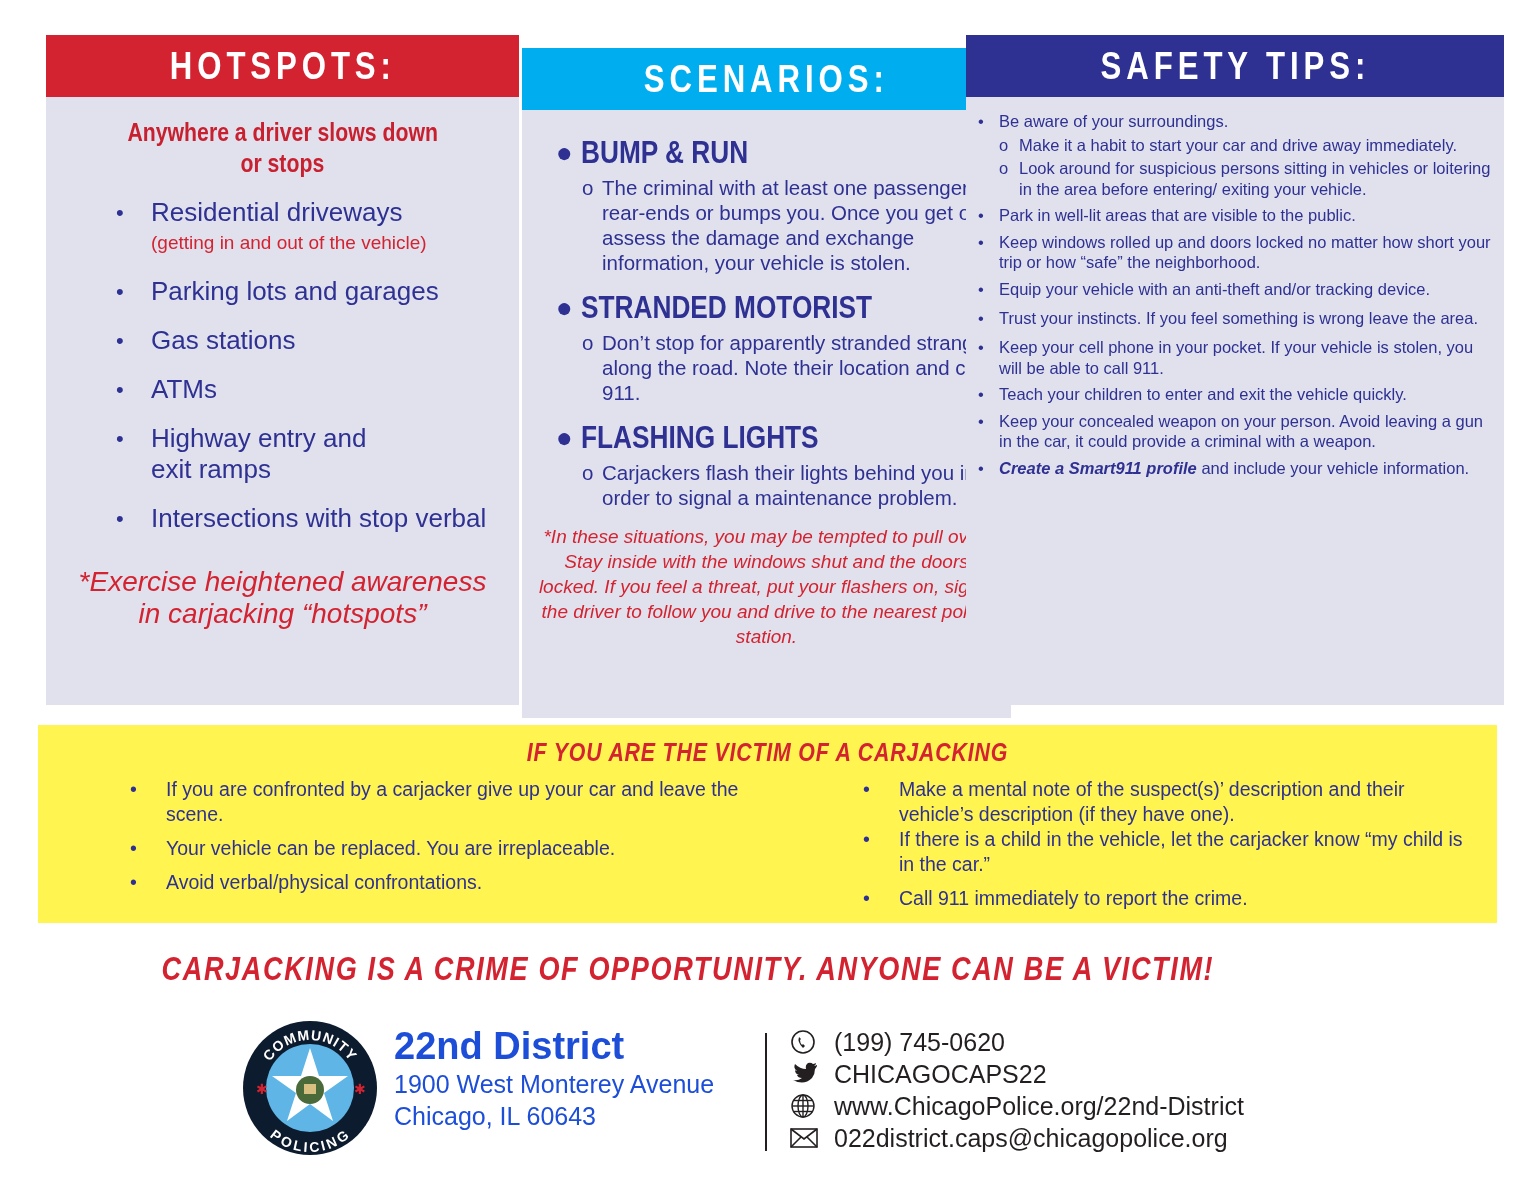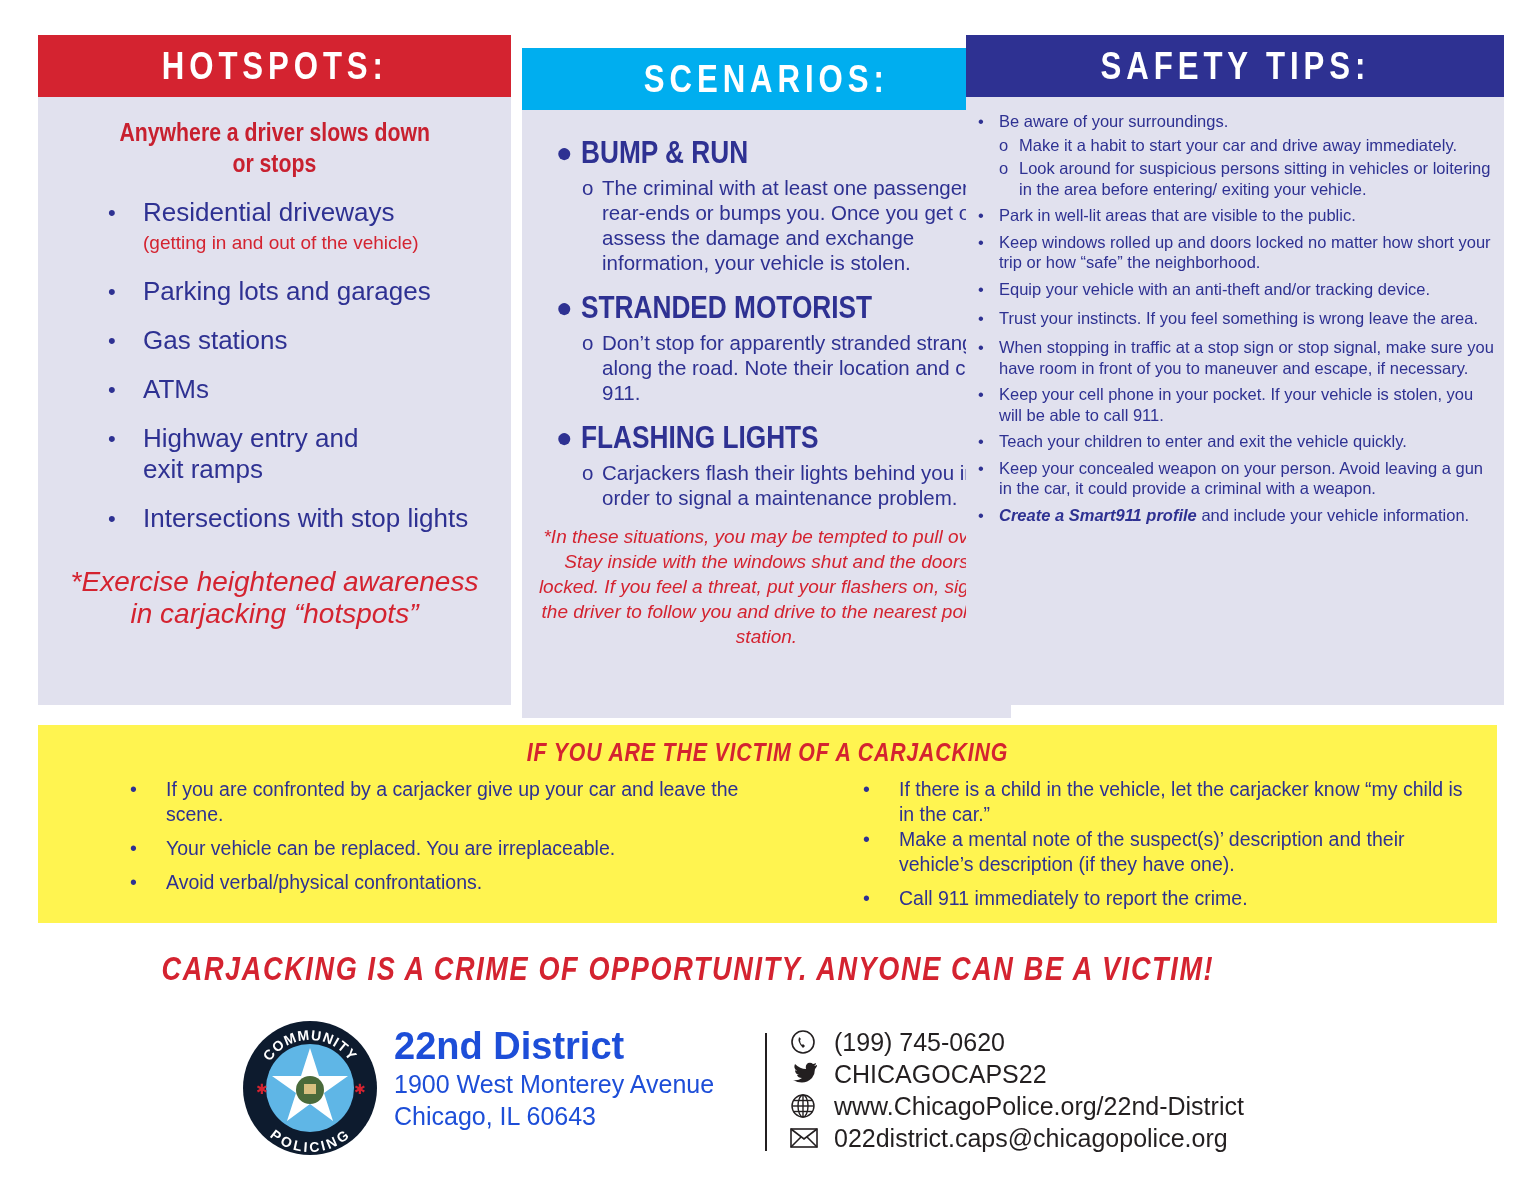--- a/index.html
+++ b/index.html
@@ -1,20 +1,20 @@
 <!DOCTYPE html>
 <html><head>
 <meta charset="utf-8">
 <style>
   * { box-sizing: border-box; margin: 0; padding: 0; }
   html, body { width: 1536px; height: 1187px; background: #ffffff; overflow: hidden; }
   body { font-family: "Liberation Sans", "DejaVu Sans", sans-serif; color: #2e3192; position: relative; }
 
   .col { position: absolute; top: 35px; height: 670px; background: #e1e1ee; }
-  .col-1 { left: 38px; width: 473px; }
+  .col-1 { left: 46px; width: 473px; }
   .col-2 { left: 522px; width: 489px; margin-top: 13px; }
   .col-3 { left: 966px; width: 538px; }
   .col-head { height: 62px; display: flex; align-items: center; justify-content: center;
               color: #fff; font-weight: bold; font-size: 38px; letter-spacing: 6px;
               font-family: "Liberation Sans", sans-serif; transform-origin: center; }
   .col-head span { display: inline-block; transform: scaleX(0.82); }
   .red { background: #d42330; }
   .cyan { background: #00aeef; }
   .navy { background: #2e3192; }
 
@@ -82,21 +82,21 @@
   <div class="hs-sub">
     <span>Anywhere a driver slows down</span><br>
     <span>or stops</span>
   </div>
   <ul class="hs-list">
     <li><span>Residential driveways</span><span class="note">(getting in and out of the vehicle)</span></li>
     <li><span>Parking lots and garages</span></li>
     <li><span>Gas stations</span></li>
     <li><span>ATMs</span></li>
     <li><span>Highway entry and</span><br><span>exit ramps</span></li>
-    <li><span>Intersections with stop lights</span></li>
+    <li><span>Intersections with stop verbal</span></li>
   </ul>
   <div class="hs-foot">
     <span>*Exercise heightened awareness</span><br>
     <span>in carjacking “hotspots”</span>
   </div>
 </section>
 
 <section class="col col-2">
   <div class="col-head cyan">
       <span>SCENARIOS:</span>
@@ -131,38 +131,37 @@
     <li><span>Be aware of your surroundings.</span>
       <ul class="st-sub">
         <li>Make it a habit to start your car and drive away immediately.</li>
         <li>Look around for suspicious persons sitting in vehicles or loitering in the area before entering/ exiting your vehicle.</li>
       </ul>
     </li>
     <li>Park in well-lit areas that are visible to the public.</li>
     <li>Keep windows rolled up and doors locked no matter how short your trip or how “safe” the neighborhood.</li>
     <li>Equip your vehicle with an anti-theft and/or tracking device.</li>
     <li style="line-height:26px;">Trust your instincts. If you feel something is wrong leave the area.</li>
-    <li>When stopping in traffic at a stop sign or stop signal, make sure you have room in front of you to maneuver and escape, if necessary.</li>
     <li>Keep your cell phone in your pocket. If your vehicle is stolen, you will be able to call 911.</li>
     <li>Teach your children to enter and exit the vehicle quickly.</li>
     <li>Keep your concealed weapon on your person. Avoid leaving a gun in the car, it could provide a criminal with a weapon.</li>
     <li><span class="bi">Create a Smart911 profile</span><span> and include your vehicle information.</span></li>
   </ul>
 </section>
 
 <section class="victim">
   <div class="victim-title"><span>IF YOU ARE THE VICTIM OF A CARJACKING</span></div>
   <ul class="v-list v-left">
     <li>If you are confronted by a carjacker give up your car and leave the scene.</li>
     <li>Your vehicle can be replaced. You are irreplaceable.</li>
     <li>Avoid verbal/physical confrontations.</li>
   </ul>
   <ul class="v-list v-right">
+    <li>Make a mental note of the suspect(s)’ description and their vehicle’s description (if they have one).</li>
     <li>If there is a child in the vehicle, let the carjacker know “my child is in the car.”</li>
-    <li>Make a mental note of the suspect(s)’ description and their vehicle’s description (if they have one).</li>
     <li class="gap">Call 911 immediately to report the crime.</li>
   </ul>
 </section>
 
 <div class="slogan"><span>CARJACKING IS A CRIME OF OPPORTUNITY. ANYONE CAN BE A VICTIM!</span></div>
 
 <div class="badge">
   <svg width="136" height="136" viewBox="0 0 136 136">
     <defs>
       <path id="arcTop" d="M 20 68 A 48 48 0 0 1 116 68"></path>

